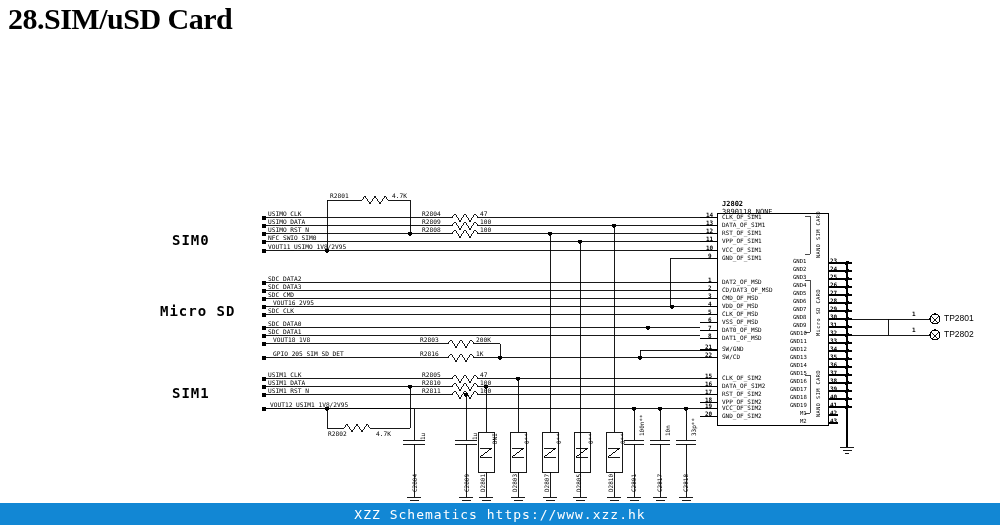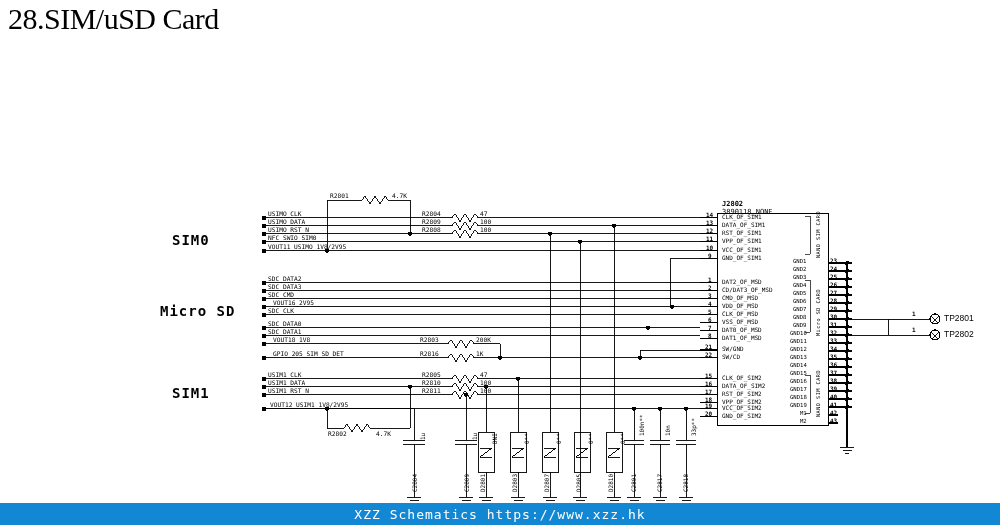--- a/index.html
+++ b/index.html
@@ -12,21 +12,21 @@
   }
   #page {
     position: relative;
     width: 1000px; height: 525px;
     background: #fff;
   }
   #title {
     position: absolute;
     left: 8px; top: 2px;
     font-family: "Liberation Serif", "DejaVu Serif", serif;
-    font-weight: normal;
+    font-weight: bold;
     font-size: 30px;
     color: #000;
     letter-spacing: -0.5px;
     white-space: nowrap;
   }
   
   #sch { position: absolute; left: 0; top: 0; width: 1000px; height: 525px; }
 
   
   #footer {

